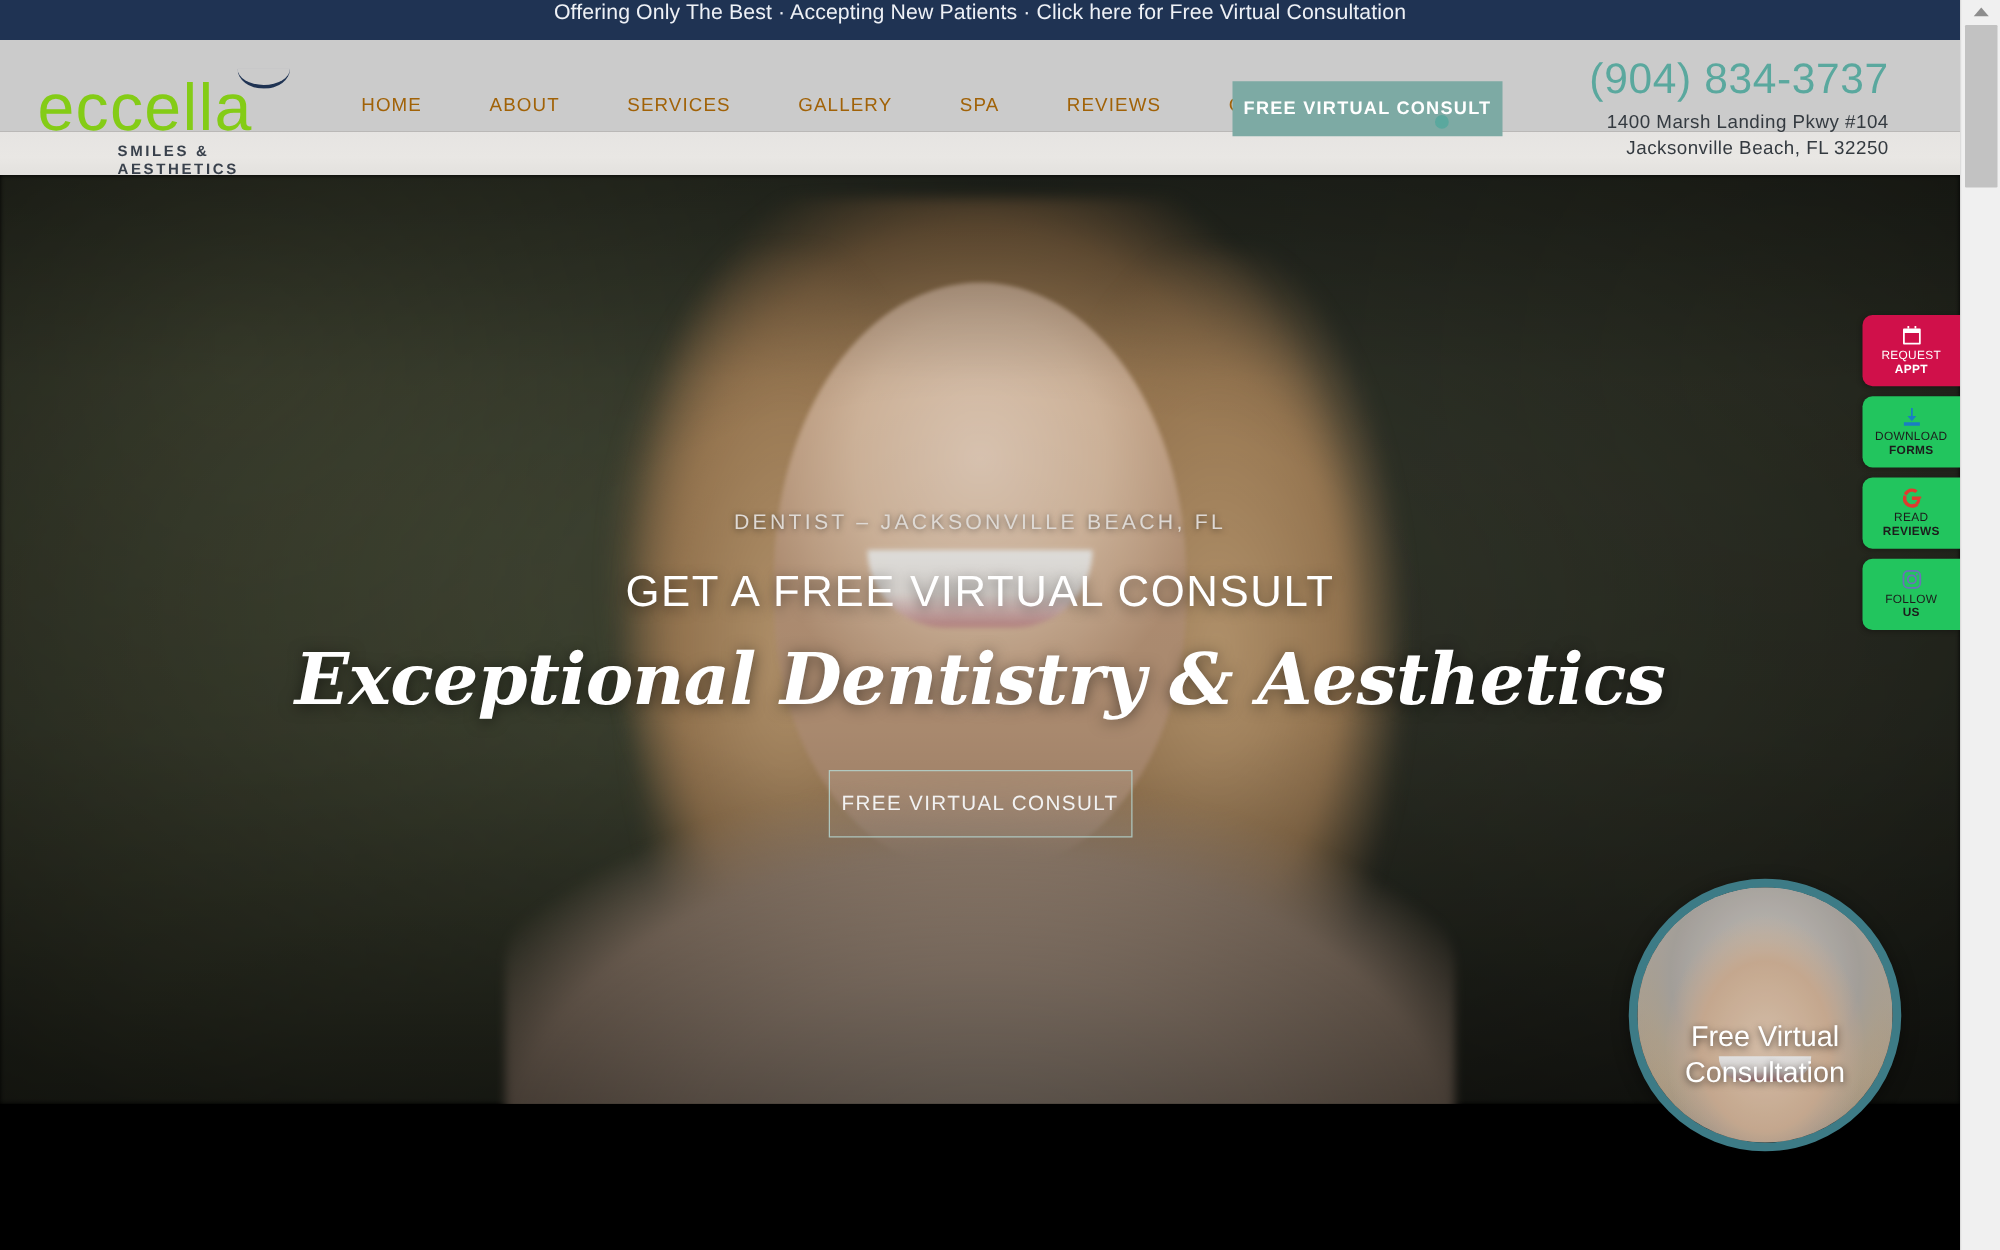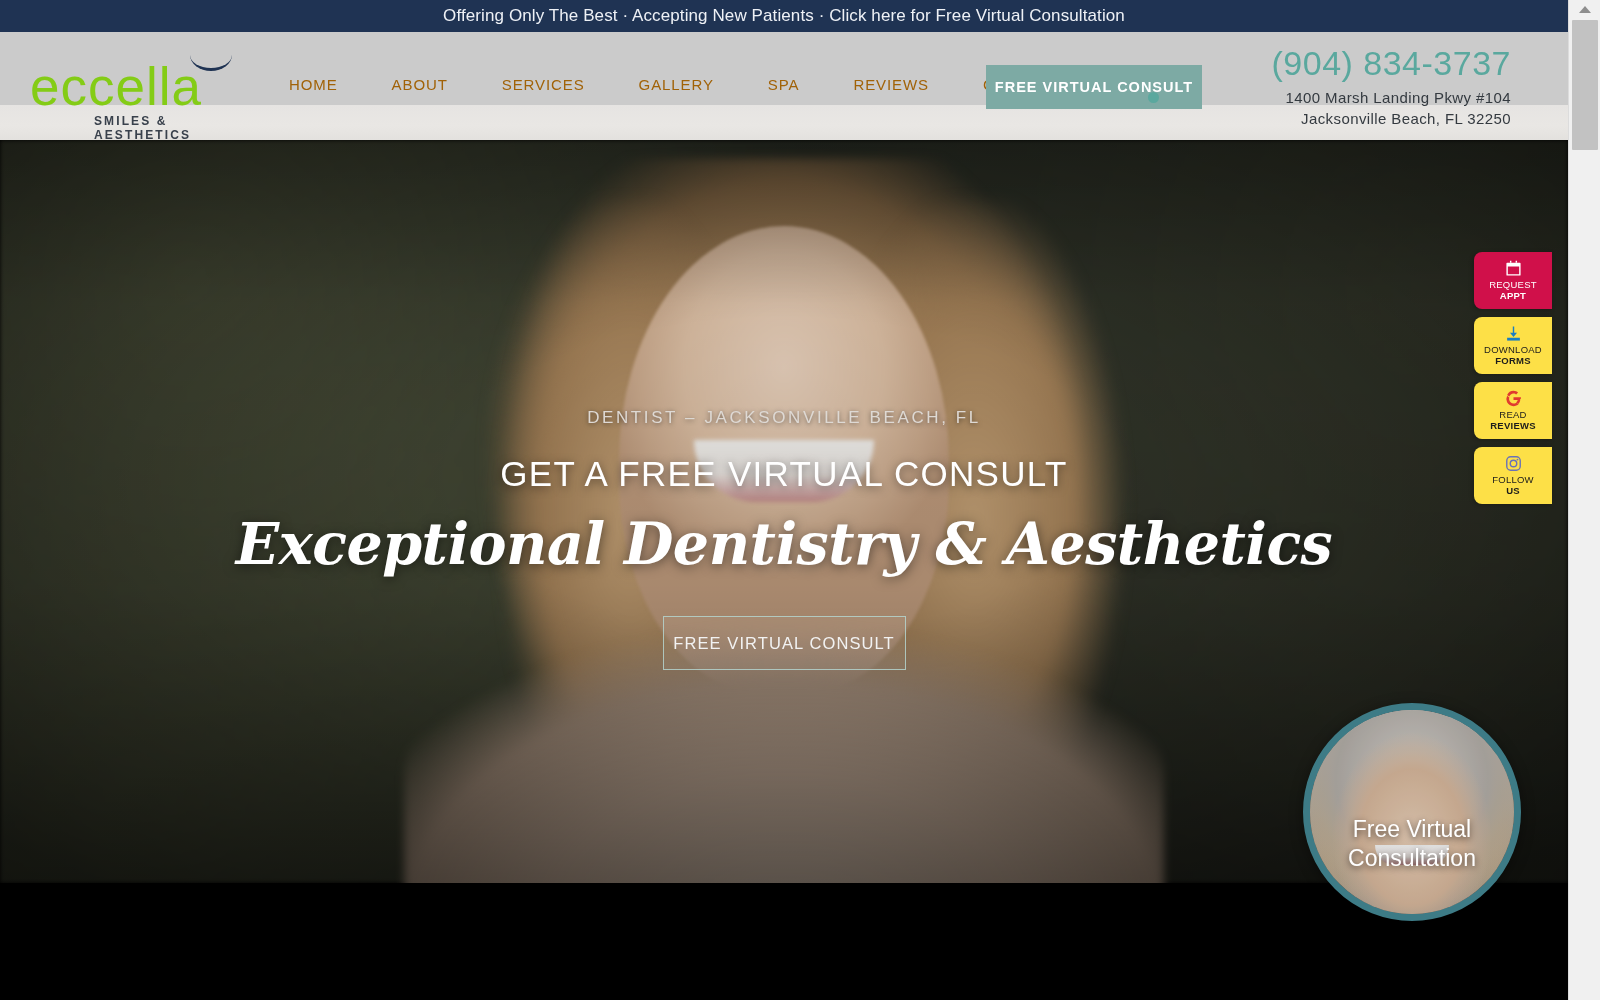--- a/index.html
+++ b/index.html
@@ -15,21 +15,21 @@
   
   #viewport {
     position:absolute; left:0; top:0; width:1568px; height:1000px;
     overflow:hidden; background:#000;
   }
 
   
   #announce {
     position:absolute; left:0; top:0; width:1568px; height:32px;
     background:#1f3353;
-    display:flex; align-items:center; justify-content:center;
+    display:flex; align-items:flex-start; justify-content:center;
   }
   #announce .txt {
     color:#eef1f6; font-size:17px; letter-spacing:.1px; white-space:nowrap;
   }
 
   
   #header {
     position:absolute; left:0; top:32px; width:1568px; height:108px;
   }
   #header .band-top {
@@ -192,32 +192,32 @@
   }
 
   
   #below-hero {
     position:absolute; left:0; top:883px; width:1568px; height:117px;
     background:#000000;
   }
 
   
   #rail {
-    position:absolute; right:16px; top:252px; width:78px;
+    position:absolute; right:0; top:252px; width:78px;
     display:flex; flex-direction:column; gap:8px;
   }
   .rail-card {
     width:78px; height:57px;
     border-radius:8px 0 0 8px;
     display:flex; flex-direction:column; align-items:center; justify-content:center;
     cursor:pointer;
     box-shadow:-1px 1px 4px rgba(0,0,0,.25);
   }
   .rail-card.crimson { background:#d0104a; }
-  .rail-card.white  { background:#fde047; }
+  .rail-card.white  { background:#22c55e; }
   .rail-ico { height:18px; display:flex; align-items:center; justify-content:center; margin-bottom:3px; }
   .rail-l1, .rail-l2 {
     font-size:9.5px; letter-spacing:.25px; line-height:1.15; text-align:center;
   }
   .rail-card.crimson .rail-l1 { color:#ffffff; font-weight:400; }
   .rail-card.crimson .rail-l2 { color:#ffffff; font-weight:700; }
   .rail-card.white .rail-l1 { color:#1c1c1c; font-weight:400; }
   .rail-card.white .rail-l2 { color:#1c1c1c; font-weight:700; }
 
   

